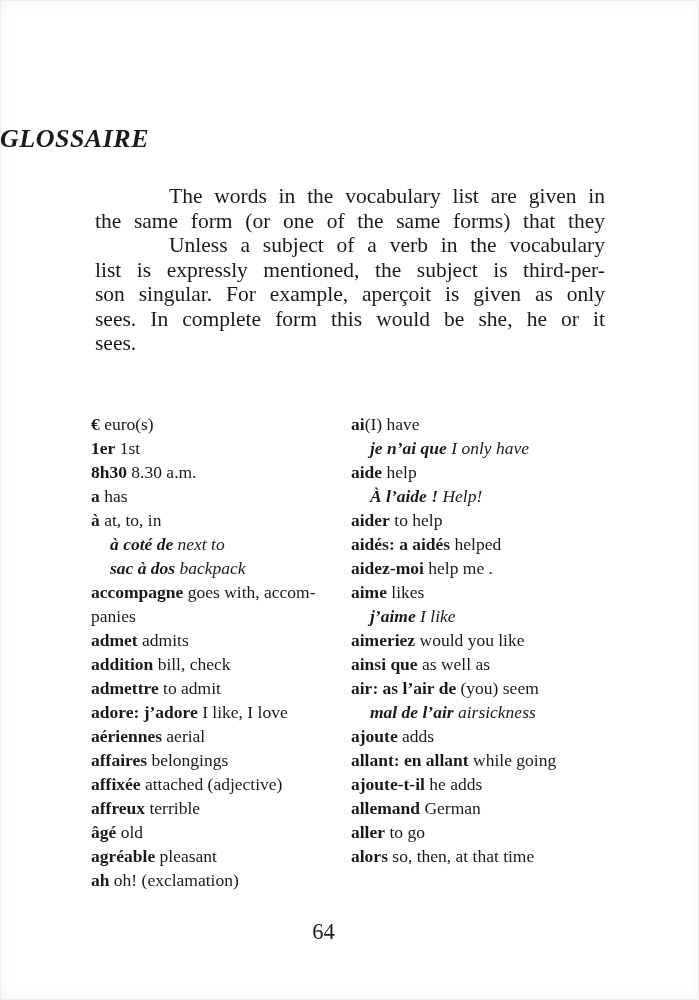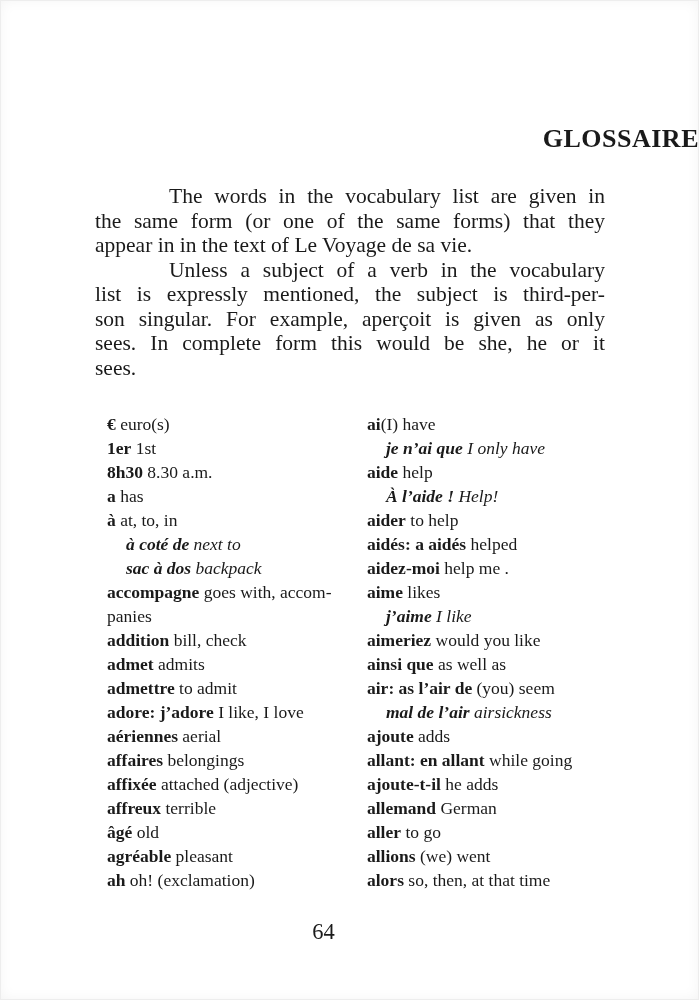--- a/index.html
+++ b/index.html
@@ -10,37 +10,38 @@
     background: #ffffff;
     color: #1a1a1a;
     font-family: "Liberation Serif", "DejaVu Serif", serif;
     overflow: hidden;
     box-shadow: inset 0 0 0 1px #ededed, inset 0 0 14px rgba(0,0,0,0.05);
   }
   .title {
     position: absolute;
     top: 124px; left: 0;
     width: 100%;
-    text-align: right;
+    text-align: left;
     font-size: 26px;
     font-weight: bold;
     letter-spacing: 0.5px;
+    font-style: italic;
   }
   .intro {
     position: absolute;
     top: 184px; left: 95px;
     width: 510px;
     font-size: 21.5px;
   }
   .tline { line-height: 24.5px; white-space: normal; }
   .tline.just { text-align: justify; text-align-last: justify; }
   .tline.ind { text-indent: 74px; }
   .glossary {
     position: absolute;
-    top: 412px; left: 107px;
+    top: 412px; left: 91px;
     width: 520px;
     display: flex;
     font-size: 17.5px;
   }
   .gcol-left  { width: 260px; flex: 0 0 260px; }
   .gcol-right { flex: 1 1 auto; }
   .gline { line-height: 24px; white-space: nowrap; }
   .gline.ind { padding-left: 19px; font-style: italic; }
   .gline b { font-weight: bold; }
   .pageno {
@@ -55,21 +56,20 @@
 </head>
 <body>
 
 <div class="page">
   <div class="title">GLOSSAIRE</div>
 
   <div class="intro">
     <div class="para">
         <div class="tline ind just">The words in the vocabulary list are given in</div>
         <div class="tline just">the same form (or one of the same forms) that they</div>
-        <div class="tline">appear in in the text of Le Voyage de sa vie.</div>
       </div>
     <div class="para">
         <div class="tline ind just">Unless a subject of a verb in the vocabulary</div>
         <div class="tline just">list is expressly mentioned, the subject is third-per-</div>
         <div class="tline just">son singular. For example, aperçoit is given as only</div>
         <div class="tline just">sees. In complete form this would be she, he or it</div>
         <div class="tline">sees.</div>
       </div>
   </div>
 
@@ -77,22 +77,22 @@
     <div class="gcol-left">
         <div class="gline"><b>€</b> euro(s)</div>
         <div class="gline"><b>1er</b> 1st</div>
         <div class="gline"><b>8h30</b> 8.30 a.m.</div>
         <div class="gline"><b>a</b> has</div>
         <div class="gline"><b>à</b> at, to, in</div>
         <div class="gline ind"><b>à coté de</b> next to</div>
         <div class="gline ind"><b>sac à dos</b> backpack</div>
         <div class="gline"><b>accompagne</b> goes with, accom-</div>
         <div class="gline">panies</div>
+        <div class="gline"><b>admet</b> admits</div>
         <div class="gline"><b>addition</b> bill, check</div>
-        <div class="gline"><b>admet</b> admits</div>
         <div class="gline"><b>admettre</b> to admit</div>
         <div class="gline"><b>adore: j’adore</b> I like, I love</div>
         <div class="gline"><b>aériennes</b> aerial</div>
         <div class="gline"><b>affaires</b> belongings</div>
         <div class="gline"><b>affixée</b> attached (adjective)</div>
         <div class="gline"><b>affreux</b> terrible</div>
         <div class="gline"><b>âgé</b> old</div>
         <div class="gline"><b>agréable</b> pleasant</div>
         <div class="gline"><b>ah</b> oh! (exclamation)</div>
       </div>
@@ -108,19 +108,18 @@
         <div class="gline ind"><b>j’aime</b> I like</div>
         <div class="gline"><b>aimeriez</b> would you like</div>
         <div class="gline"><b>ainsi que</b> as well as</div>
         <div class="gline"><b>air: as l’air de</b> (you) seem</div>
         <div class="gline ind"><b>mal de l’air</b> airsickness</div>
         <div class="gline"><b>ajoute</b> adds</div>
         <div class="gline"><b>allant: en allant</b> while going</div>
         <div class="gline"><b>ajoute-t-il</b> he adds</div>
         <div class="gline"><b>allemand</b> German</div>
         <div class="gline"><b>aller</b> to go</div>
-        <div class="gline"><b>allions</b> (we) went</div>
         <div class="gline"><b>alors</b> so, then, at that time</div>
       </div>
   </div>
 
   <div class="pageno">64</div>
 </div>
 
 </body></html>

